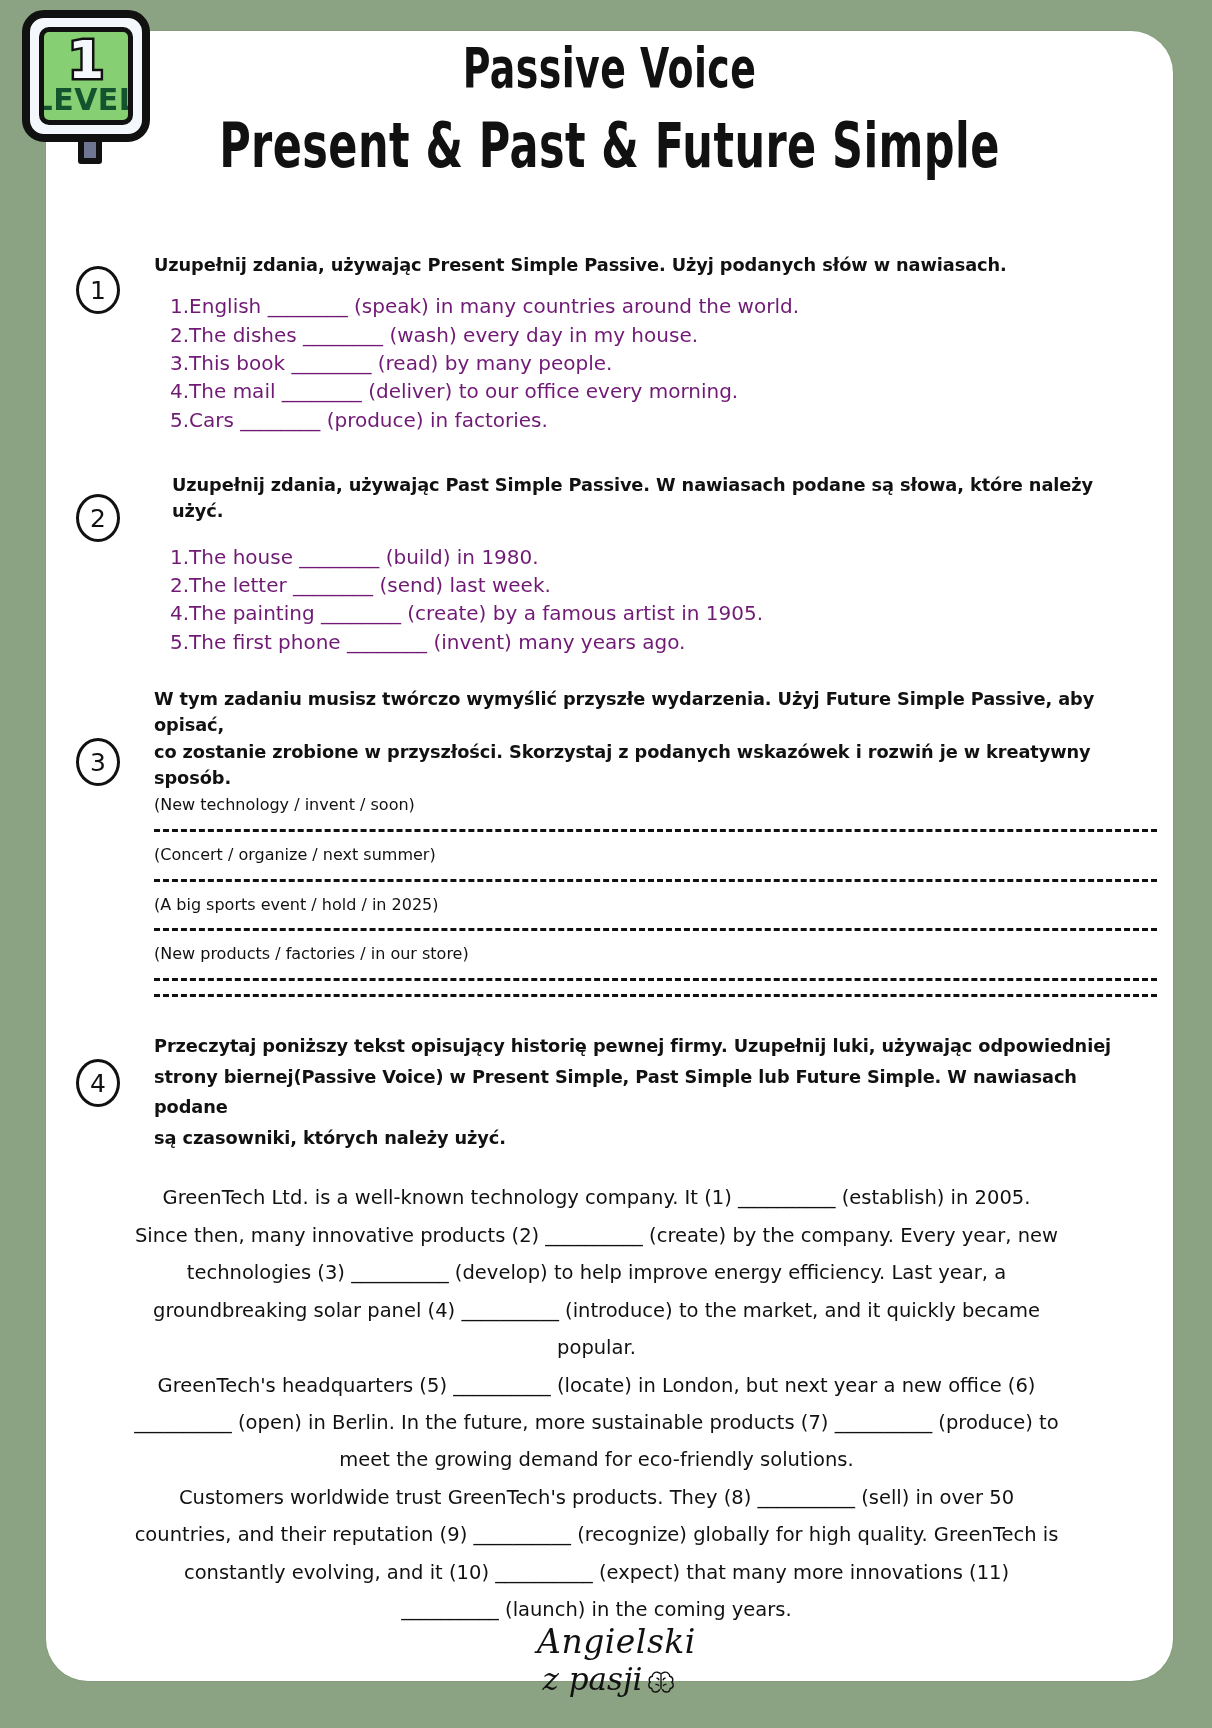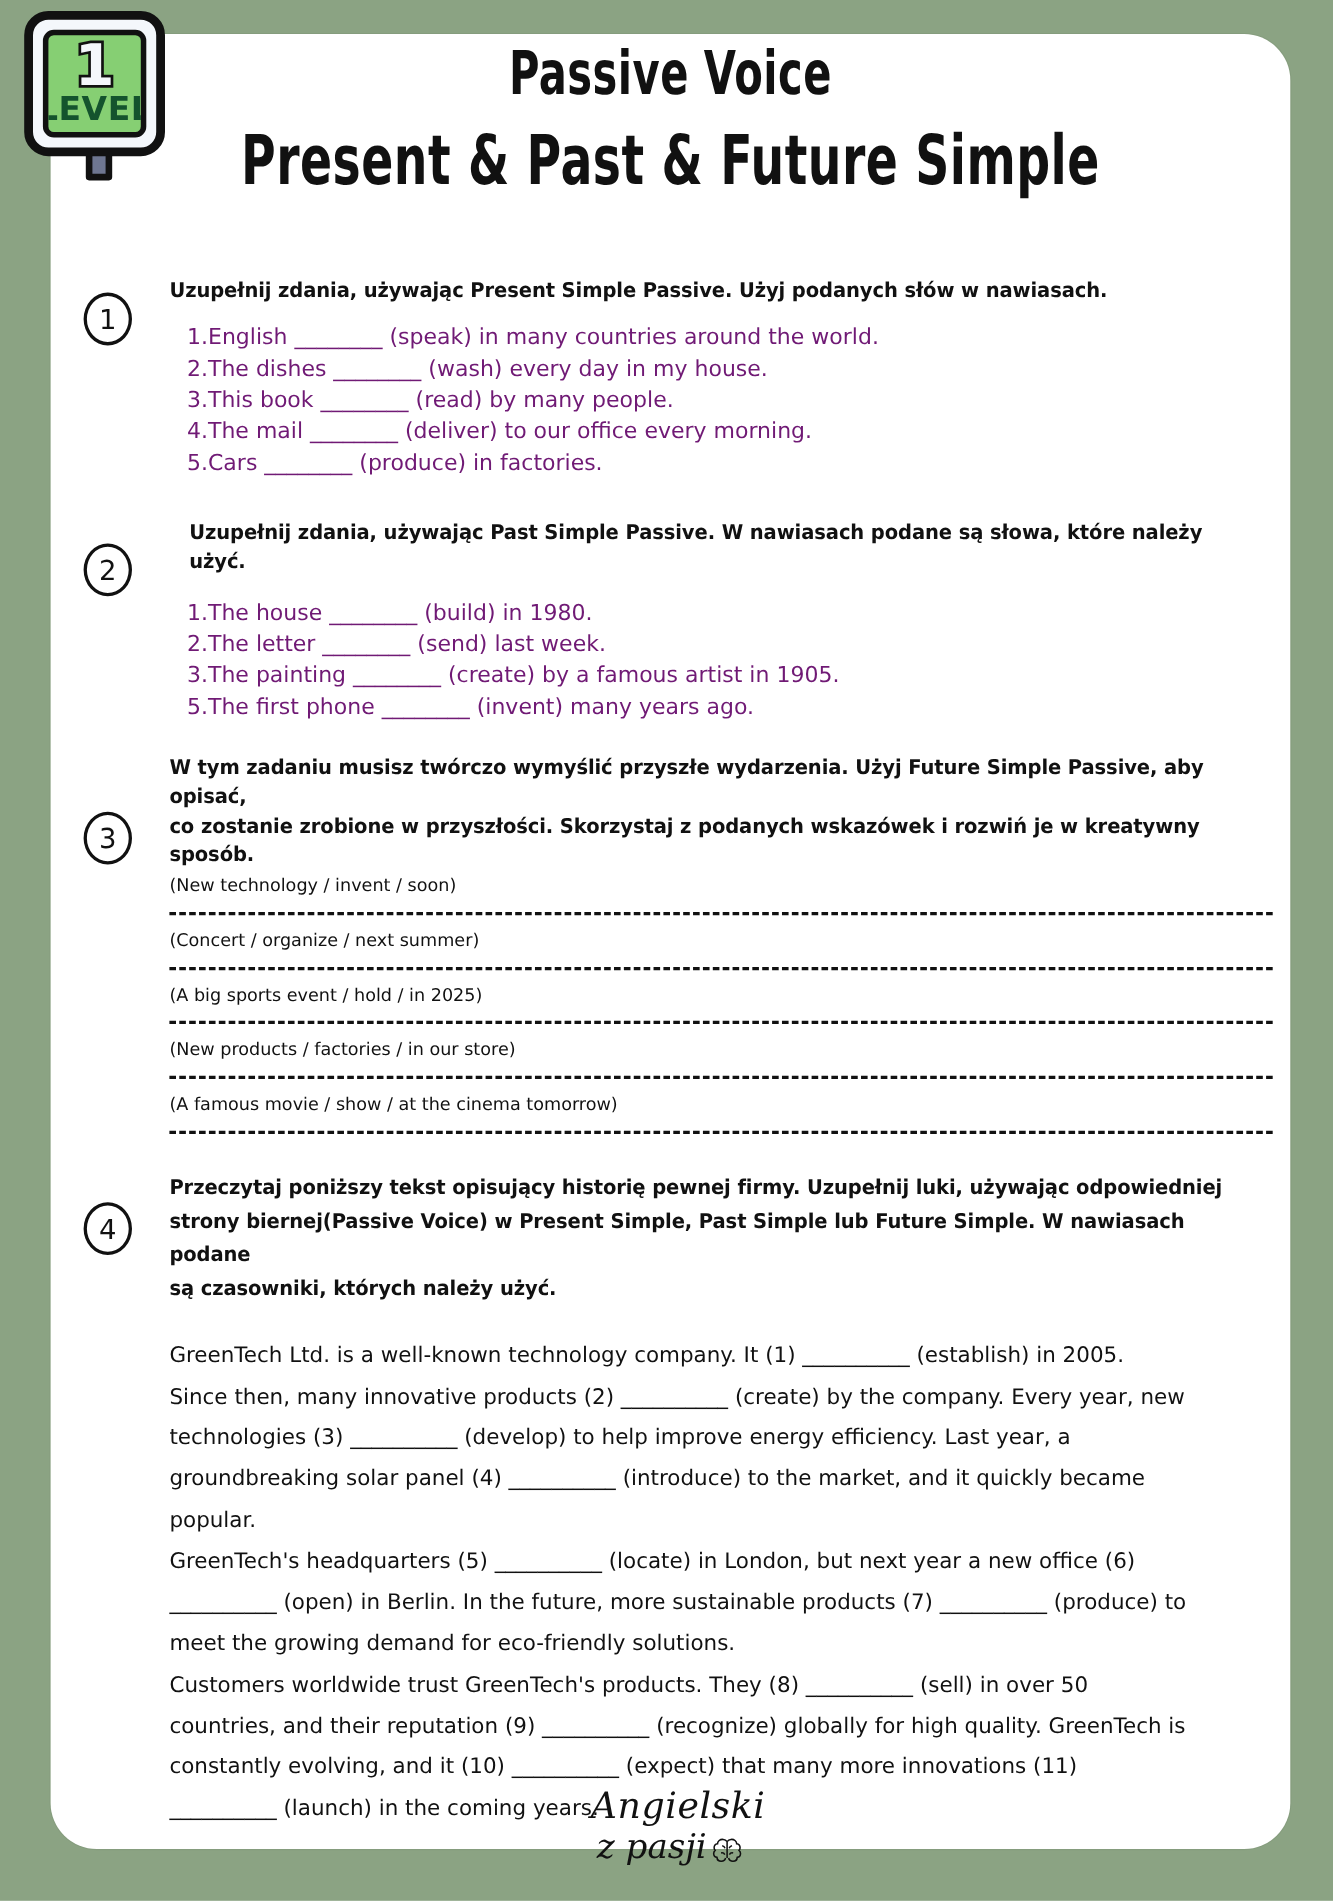--- a/index.html
+++ b/index.html
@@ -248,51 +248,50 @@
       <li>5.Cars ________ (produce) in factories.</li>
     </ul>
   </section>
 
   <section class="ex" style="min-height:192px; margin-top:24px;">
     <div class="ex-num" style="top:22px;">2</div>
     <div class="instr" style="margin-left:110px;">Uzupełnij zdania, używając Past Simple Passive. W nawiasach podane są słowa, które należy użyć.</div>
     <ul class="items" style="margin-left:108px; margin-top:18px;">
       <li>1.The house ________ (build) in 1980.</li>
       <li>2.The letter ________ (send) last week.</li>
-      <li>3.The painting ________ (create) by a famous artist in 1905.</li>
+      <li>4.The painting ________ (create) by a famous artist in 1905.</li>
       <li>5.The first phone ________ (invent) many years ago.</li>
     </ul>
   </section>
 
   <section class="ex" style="margin-top:22px;">
     <div class="ex-num" style="top:52px;">3</div>
     <div class="instr" style="margin-left:92px;">W tym zadaniu musisz twórczo wymyślić przyszłe wydarzenia. Użyj Future Simple Passive, aby opisać,</div>
     <div class="instr" style="margin-left:92px;">co zostanie zrobione w przyszłości. Skorzystaj z podanych wskazówek i rozwiń je w kreatywny sposób.</div>
 
     <div style="margin-left:92px; margin-top:4px;">
       <div class="prompt">(New technology / invent / soon)</div>
       <div class="ans-line"></div>
       <div class="prompt">(Concert / organize / next summer)</div>
       <div class="ans-line"></div>
       <div class="prompt">(A big sports event / hold / in 2025)</div>
       <div class="ans-line"></div>
       <div class="prompt">(New products / factories / in our store)</div>
       <div class="ans-line"></div>
-      <div class="prompt">(A famous movie / show / at the cinema tomorrow)</div>
       <div class="ans-line"></div>
     </div>
   </section>
 
   <section class="ex" style="margin-top:34px;">
     <div class="ex-num" style="top:28px;">4</div>
     <div class="instr" style="margin-left:92px; line-height:1.65;">Przeczytaj poniższy tekst opisujący historię pewnej firmy. Uzupełnij luki, używając odpowiedniej</div>
     <div class="instr" style="margin-left:92px; line-height:1.65;">strony biernej(Passive Voice) w Present Simple, Past Simple lub Future Simple. W nawiasach podane</div>
     <div class="instr" style="margin-left:92px; line-height:1.65;">są czasowniki, których należy użyć.</div>
 
-    <div class="passage" style="margin-left:92px; margin-top:26px; width:925px;">
+    <div class="passage" style="margin-left:72px; margin-top:26px; width:925px;text-align:center;">
       <p>GreenTech Ltd. is a well-known technology company. It (1) __________ (establish) in 2005. Since then, many innovative products (2) __________ (create) by the company. Every year, new technologies (3) __________ (develop) to help improve energy efficiency. Last year, a groundbreaking solar panel (4) __________ (introduce) to the market, and it quickly became popular.</p>
       <p>GreenTech's headquarters (5) __________ (locate) in London, but next year a new office (6) __________ (open) in Berlin. In the future, more sustainable products (7) __________ (produce) to meet the growing demand for eco-friendly solutions.</p>
       <p>Customers worldwide trust GreenTech's products. They (8) __________ (sell) in over 50 countries, and their reputation (9) __________ (recognize) globally for high quality. GreenTech is constantly evolving, and it (10) __________ (expect) that many more innovations (11) __________ (launch) in the coming years.</p>
     </div>
   </section>
 
 </div>
 
 <div class="footer" style="left:46px;">
   <div class="footer-1">Angielski</div>

